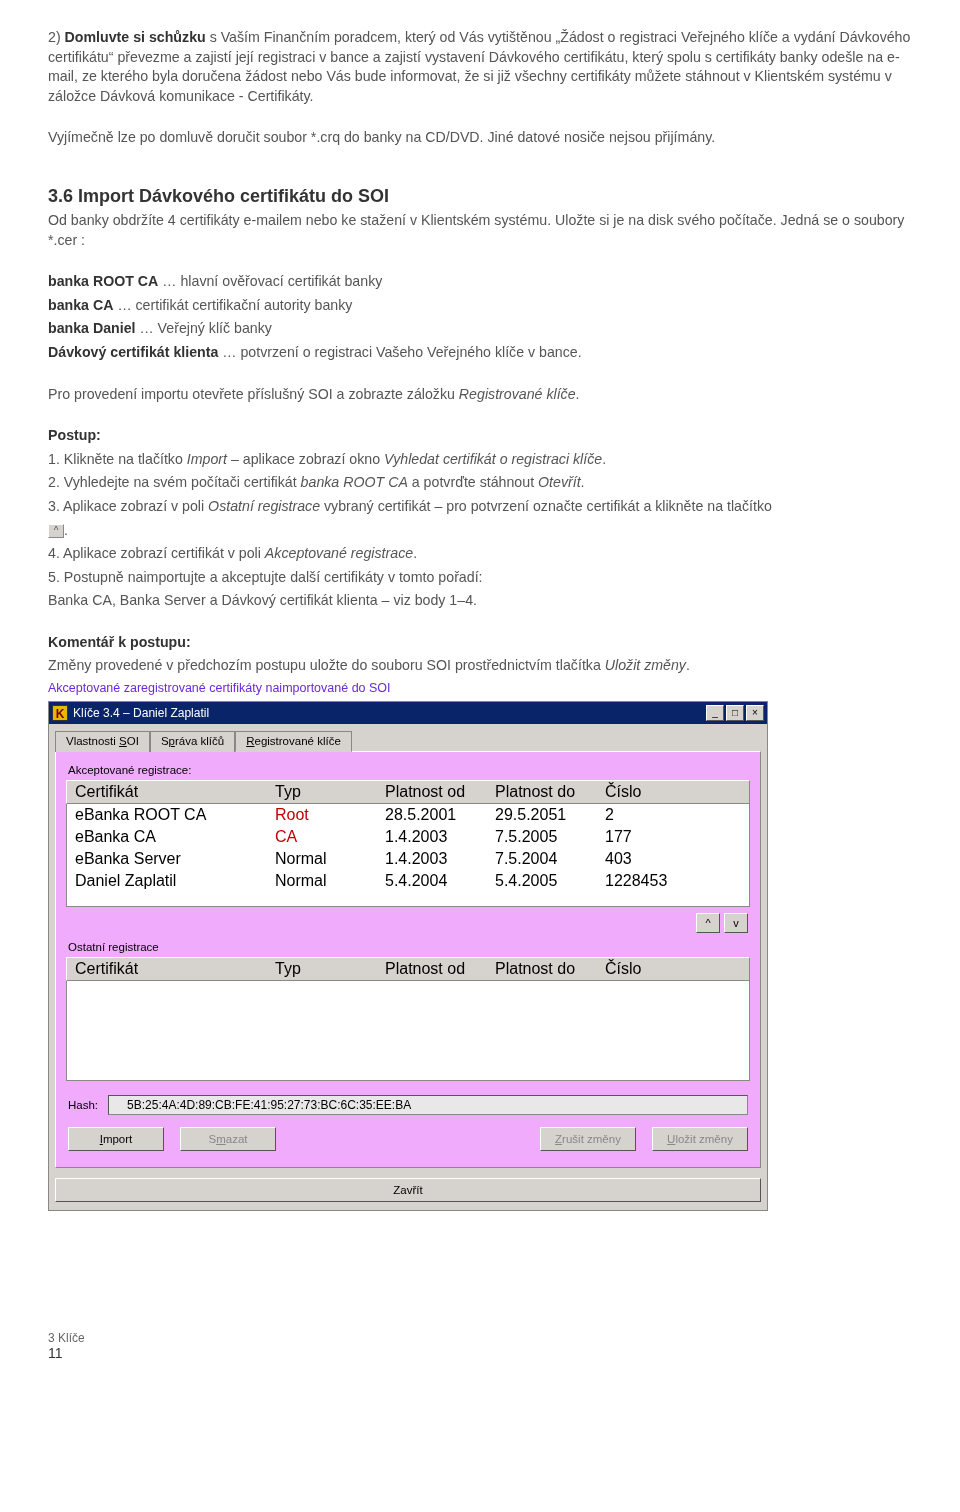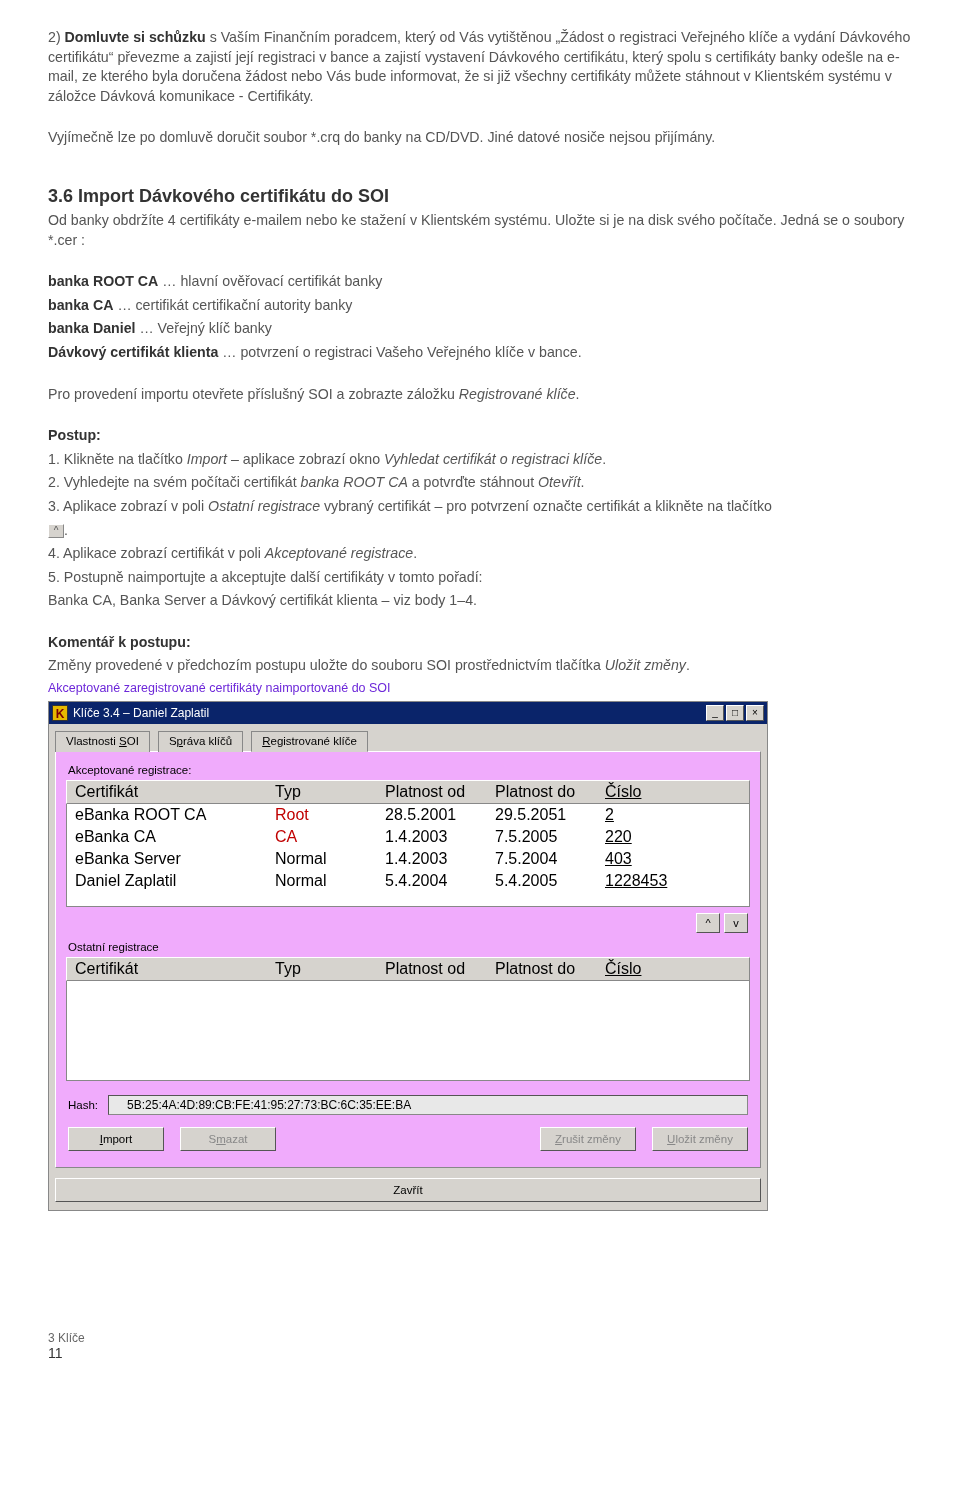--- a/index.html
+++ b/index.html
@@ -39,21 +39,21 @@
   .wbtn {
     width: 18px; height: 16px; background: #d6d3ce;
     border: 1px solid #fff; border-right-color: #555; border-bottom-color: #555;
     font-size: 10px; text-align: center; line-height: 13px; color: #000;
   }
 
   .tabs { display: flex; padding: 6px 6px 0 6px; }
   .tab {
     padding: 3px 10px 4px 10px; font-size: 11.5px;
     border: 1px solid #888; border-bottom: none;
-    background: #d6d3ce; margin-right: 8px;
+    background: #d6d3ce; margin-right: 0px;
     position: relative; top: 1px;
   }
   .tab.active { background: #d6d3ce; border-bottom: 1px solid #d6d3ce; z-index: 2; }
   .tab .u { text-decoration: underline; }
 
   .panel {
     margin: 0 6px 6px 6px; border: 1px solid #888;
     border-top-color: #fff; border-left-color: #fff;
     padding: 12px 10px 10px 10px; background: #f0abfc;
   }
@@ -64,21 +64,21 @@
     display: flex; background: #d6d3ce;
     border: 1px solid #888; border-top-color:#fff; border-left-color:#fff;
   }
   .listhdr div, .row div {
     padding: 2px 8px; font-size: 16px;
   }
   .col-c { width: 200px; }
   .col-t { width: 110px; }
   .col-p1 { width: 110px; }
   .col-p2 { width: 110px; }
-  .col-n { width: 120px; text-decoration: underline; }
+  .col-n { width: 120px; }
 
   .listbody {
     background: #fff; border: 1px solid #888;
     border-top: none;
   }
   .row { display: flex; }
   .row:nth-child(odd) { background: #fff; }
   .red { color: #c00000; }
 
   .upbtns { display: flex; justify-content: flex-end; gap: 4px; margin: 6px 2px 8px 0; }
@@ -199,21 +199,21 @@
         <div class="col-t red">Root</div>
         <div class="col-p1">28.5.2001</div>
         <div class="col-p2">29.5.2051</div>
         <div class="col-n">2</div>
       </div>
       <div class="row">
         <div class="col-c">eBanka CA</div>
         <div class="col-t red">CA</div>
         <div class="col-p1">1.4.2003</div>
         <div class="col-p2">7.5.2005</div>
-        <div class="col-n">220</div>
+        <div class="col-n">177</div>
       </div>
       <div class="row">
         <div class="col-c">eBanka Server</div>
         <div class="col-t">Normal</div>
         <div class="col-p1">1.4.2003</div>
         <div class="col-p2">7.5.2004</div>
         <div class="col-n">403</div>
       </div>
       <div class="row">
         <div class="col-c">Daniel Zaplatil</div>

